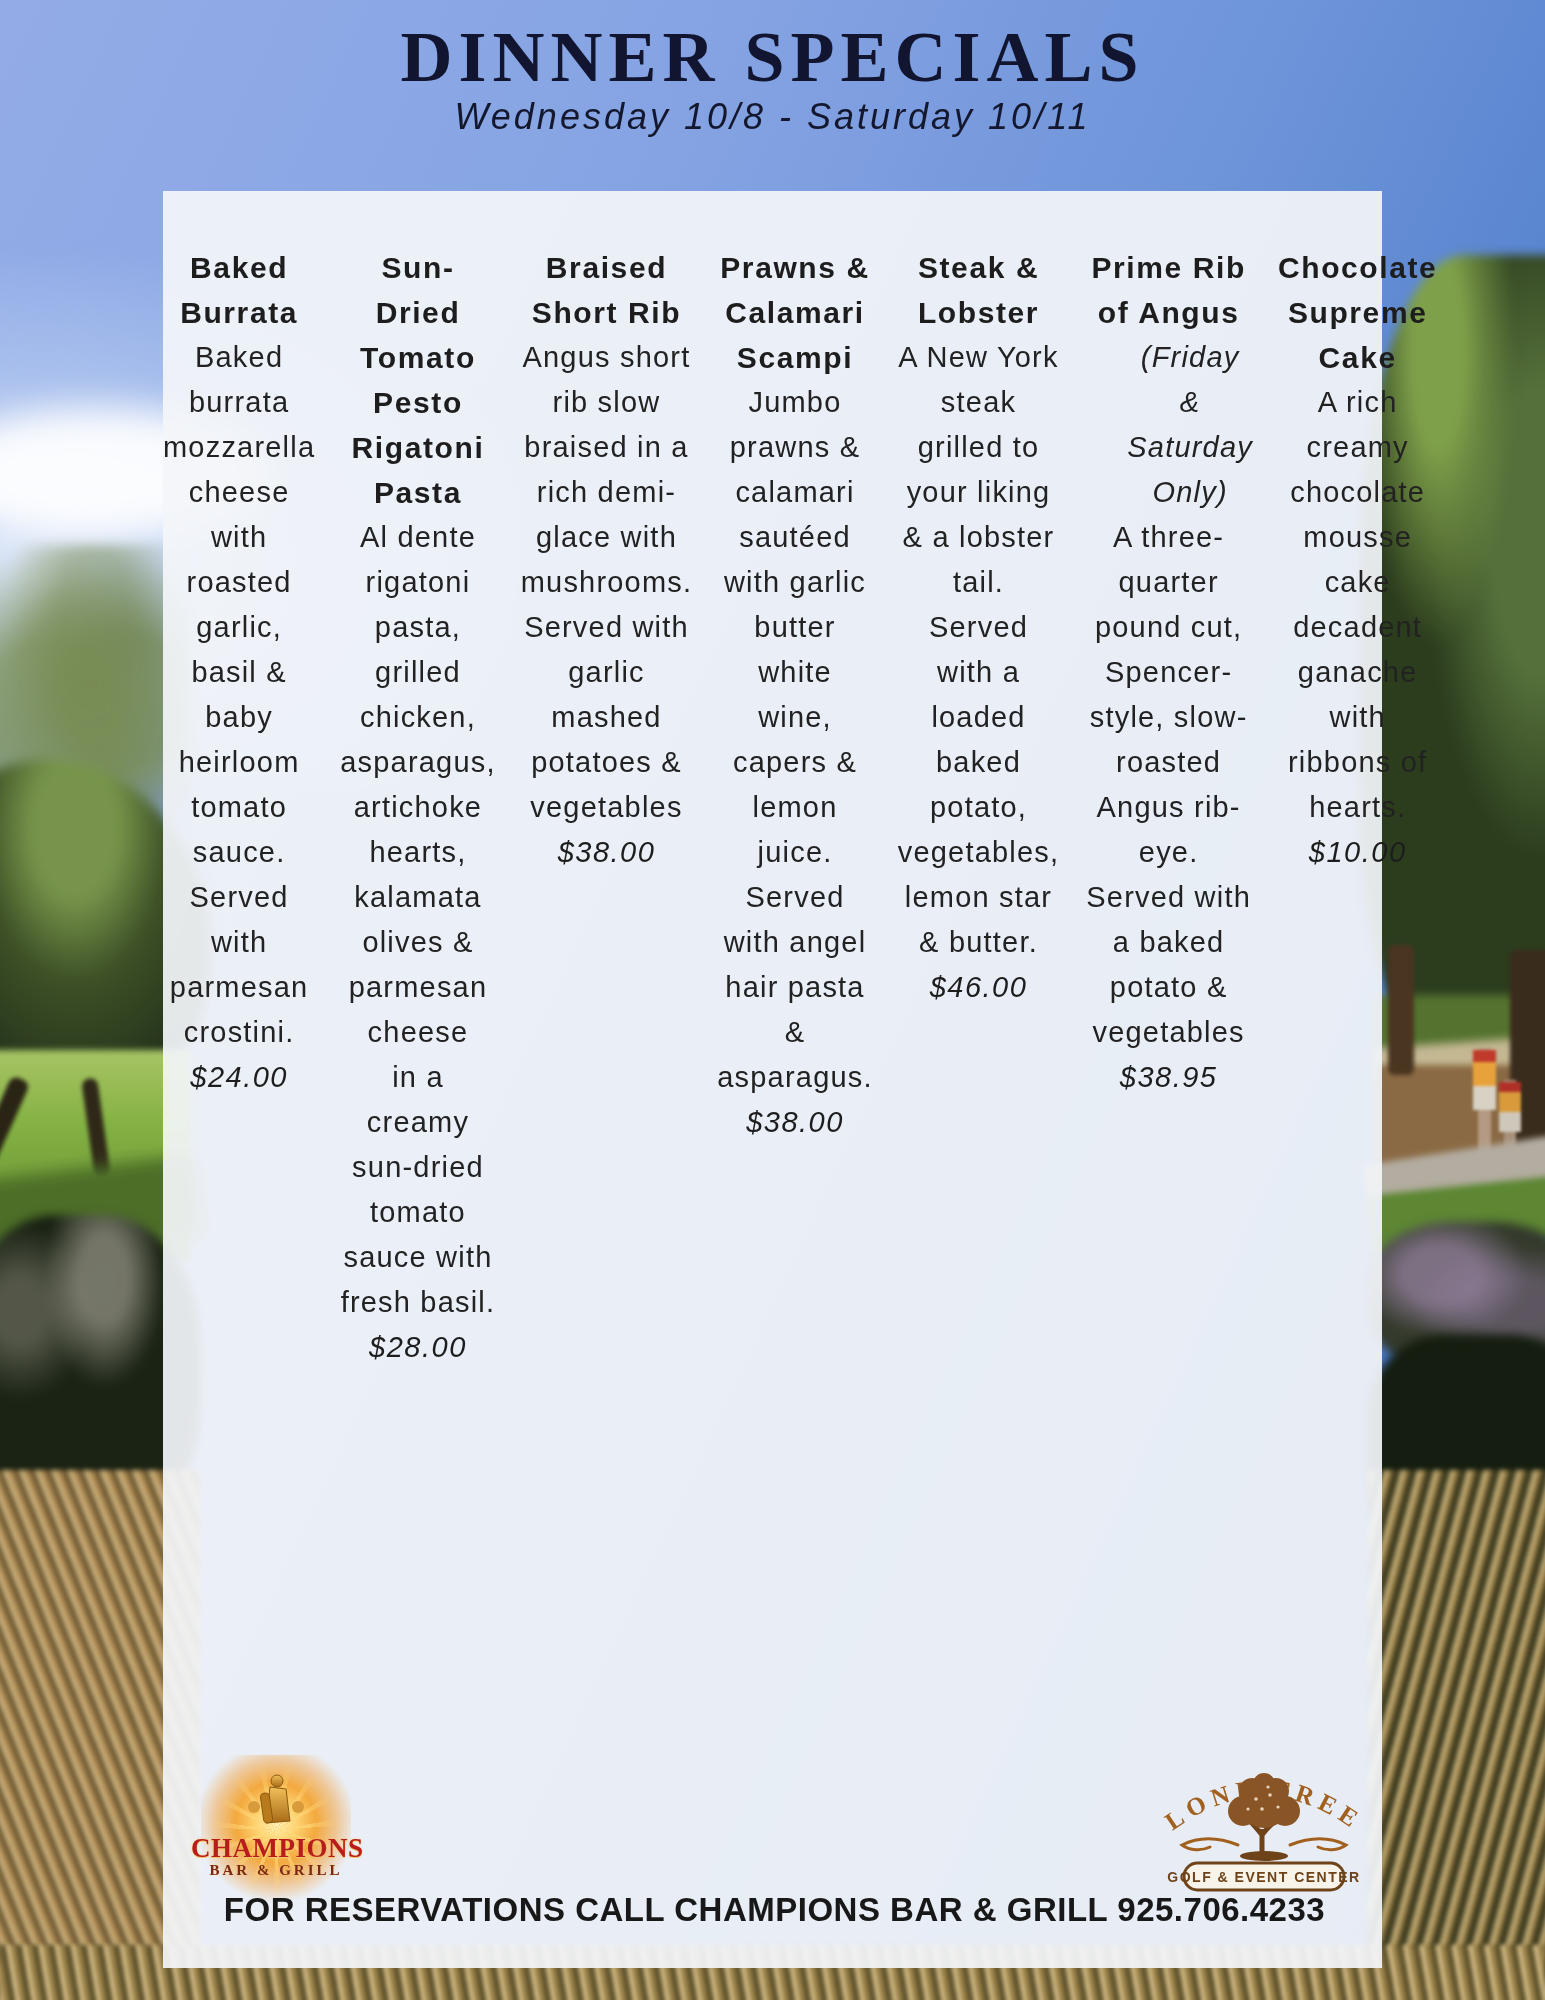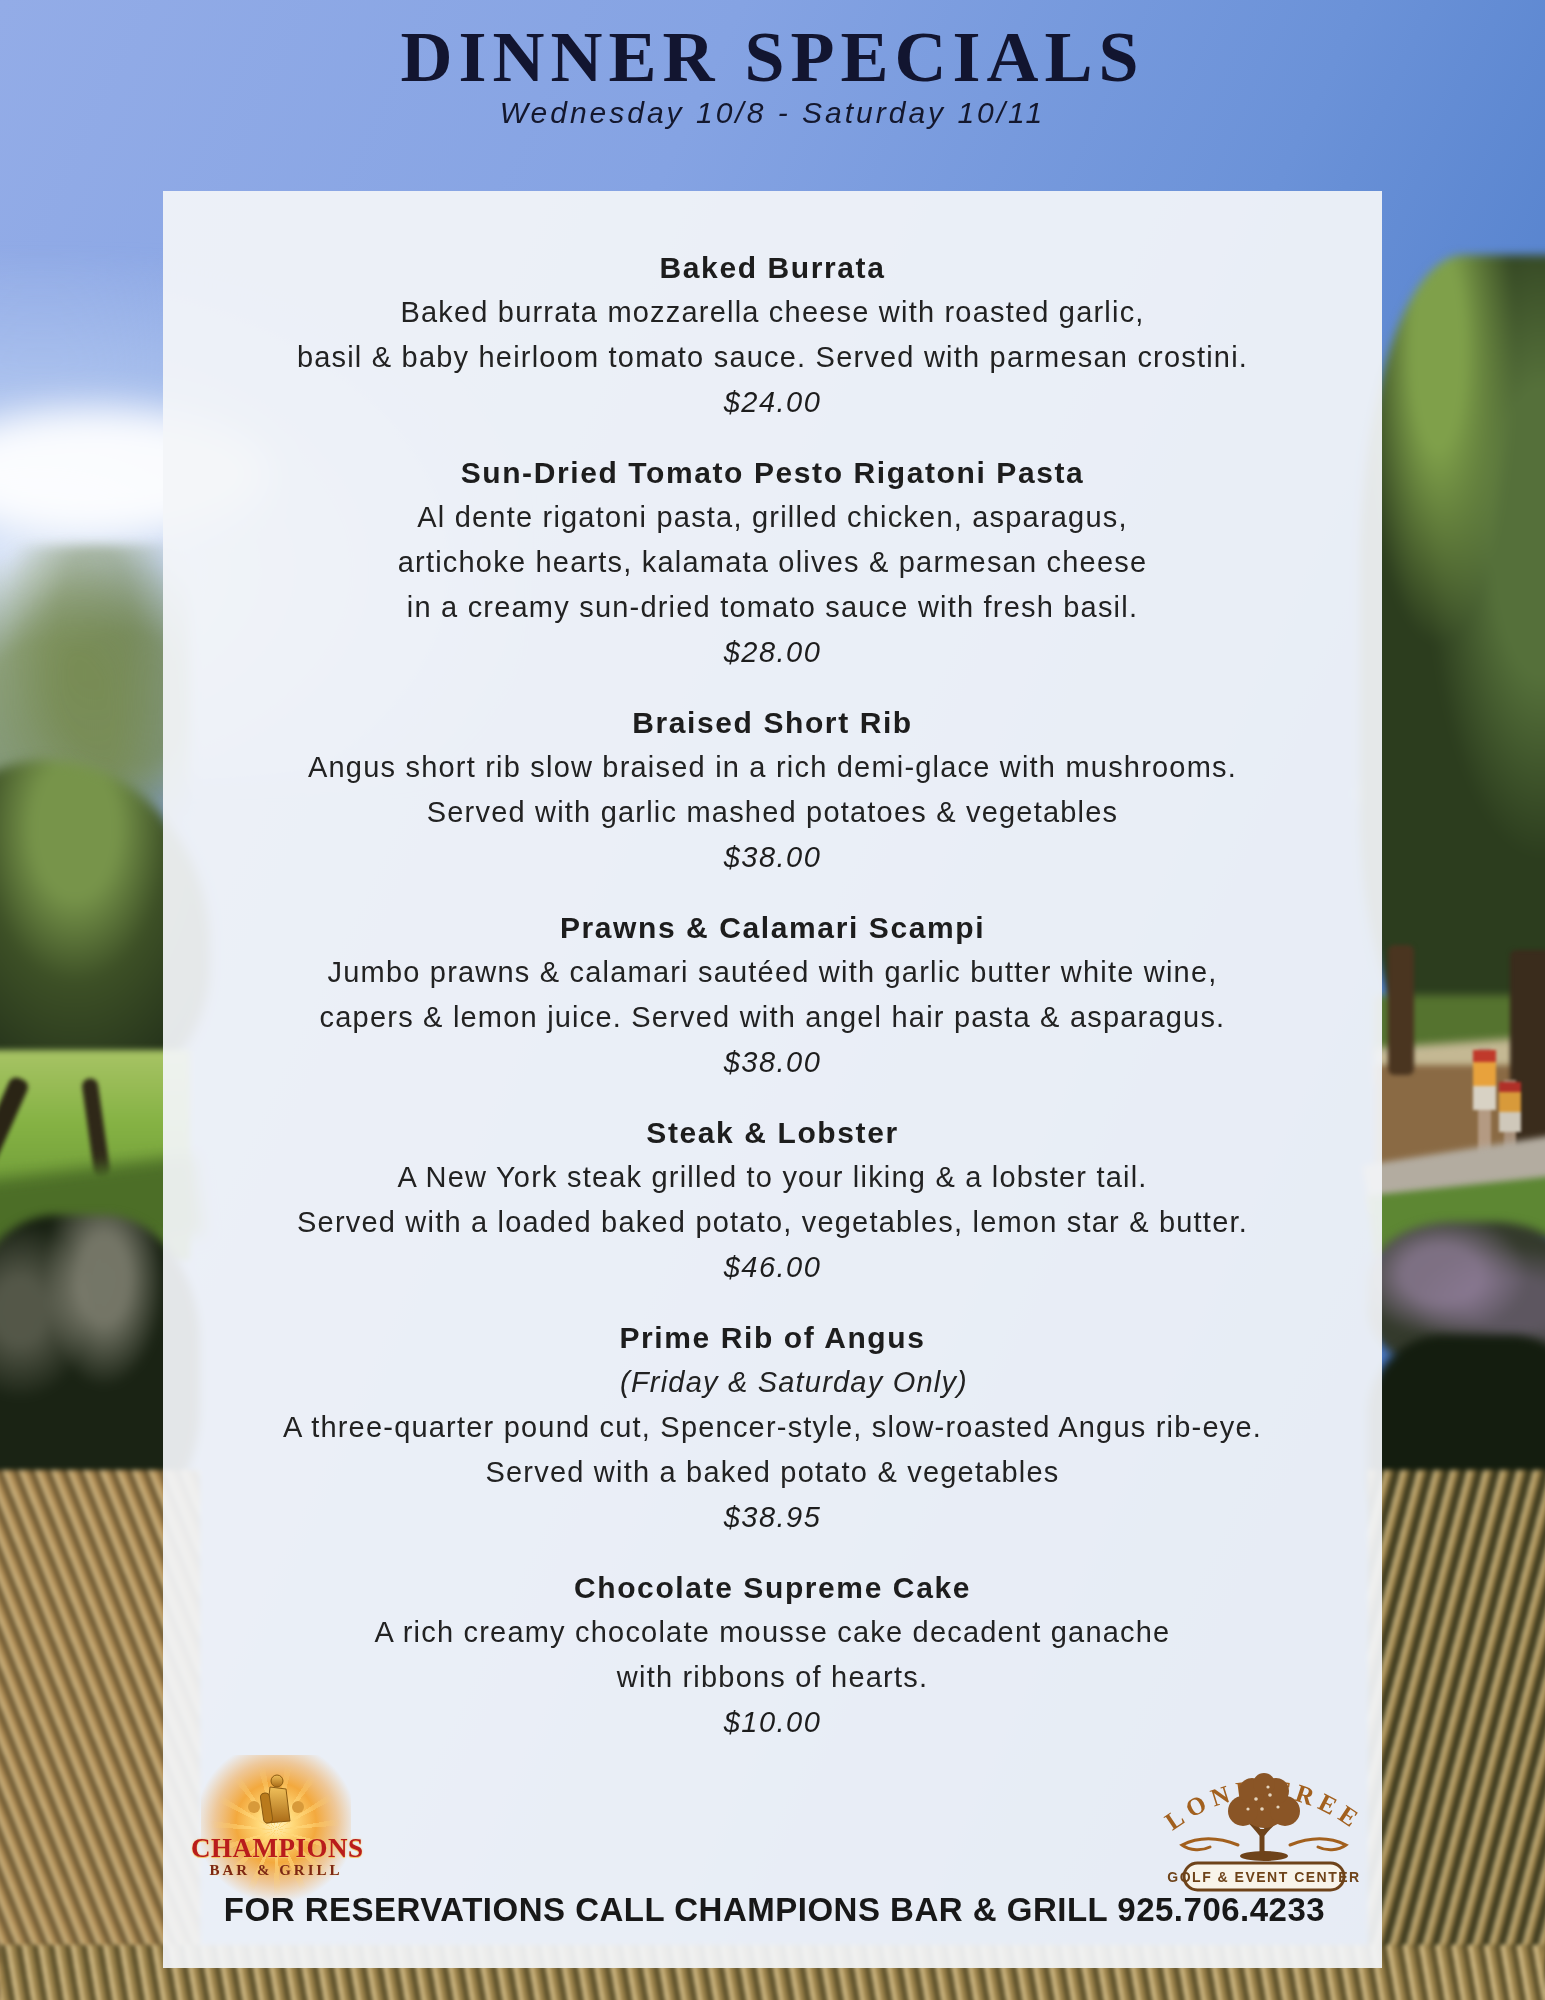--- a/index.html
+++ b/index.html
@@ -92,24 +92,24 @@
     filter:blur(2px); }
 
   
   .panel { left:163px; top:191px; width:1219px; height:1777px;
     background:rgba(243,245,249,.93); }
 
   .page-title { left:0; top:16px; width:100%; text-align:center;
     font-family:"Liberation Serif","DejaVu Serif",serif; font-weight:700; font-size:72px;
     letter-spacing:6px; color:#121530; }
   .page-subtitle { left:0; top:96px; width:100%; text-align:center;
-    font-style:italic; font-weight:400; font-size:30px; letter-spacing:3px; color:#14182e; }
+    font-style:italic; font-weight:400; font-size:36px; letter-spacing:3px; color:#14182e; }
 
   .menu-list { position:absolute; left:0; top:54px; width:100%;
-    display:flex; flex-direction:column; gap:25px; }
+    display:flex; flex-direction:row; gap:25px; }
   .menu-item { text-align:center; color:#1d1d1d; }
   .item-name { font-size:30px; font-weight:700; letter-spacing:1.6px; line-height:45px; }
   .item-line { font-size:29px; font-weight:400; letter-spacing:1.2px; line-height:45px; color:#222; }
   .item-note { font-size:29px; font-style:italic; letter-spacing:1.2px; line-height:45px; color:#222;padding-left:43px; }
   .item-price { font-size:29px; font-style:italic; letter-spacing:1.5px; line-height:45px; color:#1d1d1d; }
   .item-note:empty { display:none; }
 
   
   .logos-row { position:absolute; left:0; top:1572px; width:100%; height:150px; }
 

